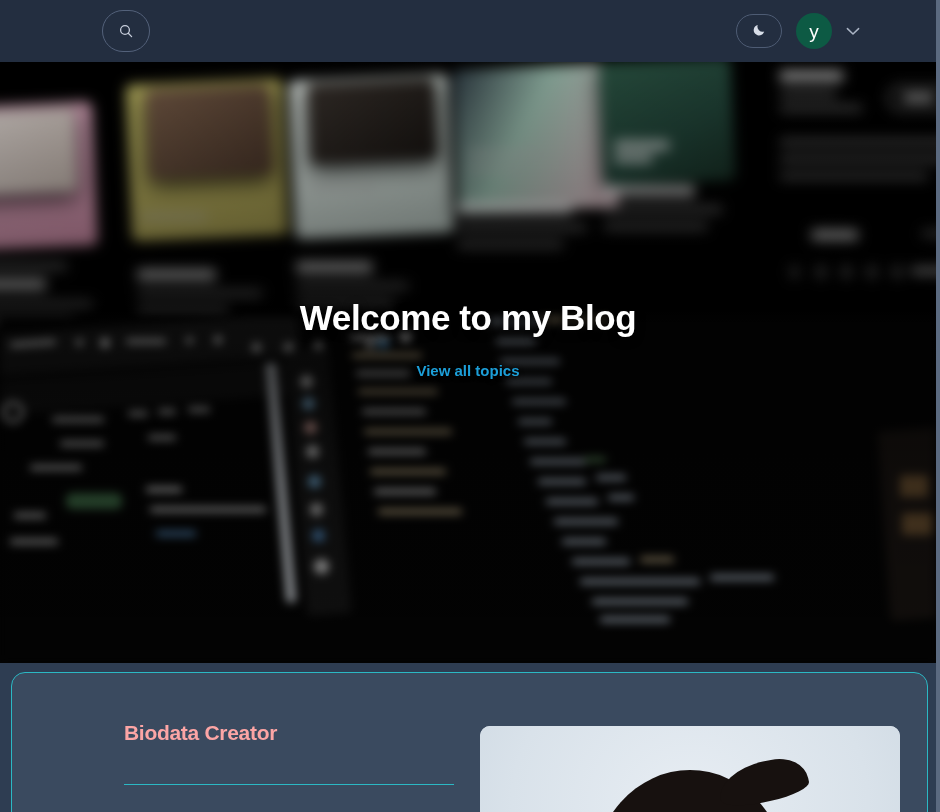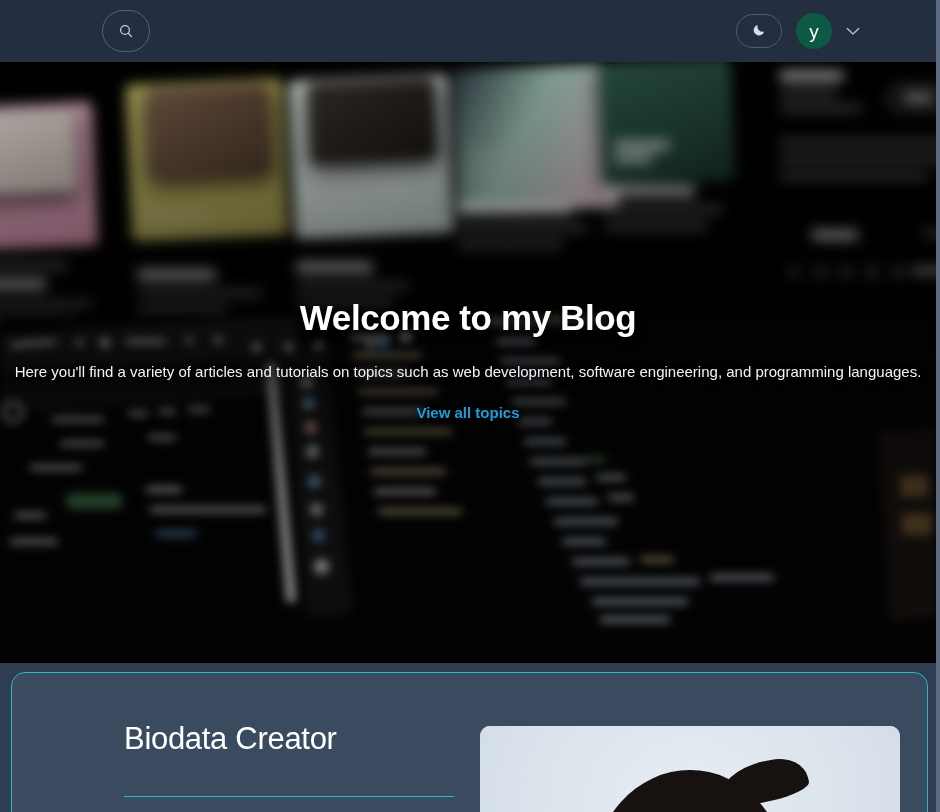--- a/index.html
+++ b/index.html
@@ -115,21 +115,21 @@
   }
   .bio-card {
     position:absolute; top:9px; left:11px; width:917px; height:300px;
     border:1px solid #2bb8c4;
     border-radius:14px;
     background:#3a4a5f;
     display:flex;
   }
   .bio-left { width:460px; padding:48px 0 0 112px; }
   .bio-title {
-    color:#ffffff; font-size:31px; font-weight:normal; letter-spacing:-0.3px;
+    color:#fca5a5; font-size:21px; font-weight:bold; letter-spacing:-0.3px;
   }
   .bio-divider {
     margin-top:39px; width:330px; height:1px; background:#2bb8c4;
   }
   .bio-photo {
     position:absolute; top:53px; left:468px;
     width:420px; height:247px;
     border-radius:10px 10px 0 0;
     overflow:hidden;
     background:#dfe6ee;
@@ -326,21 +326,20 @@
 
     <div class="panel" style="left:884px;top:112px;width:64px;height:190px;background:#1a1512;transform:rotate(-4deg);"></div>
     <div class="ln" style="left:900px;top:158px;width:28px;height:22px;background:#6d5231;border-radius:2px;"></div>
     <div class="ln" style="left:902px;top:196px;width:30px;height:22px;background:#6d5231;border-radius:2px;"></div>
   </div>
 
   <div class="hero-dark-vignette"></div>
 
   <div class="hero-content">
     <h1 class="hero-title">Welcome to my Blog</h1>
-    <p class="hero-sub">Here you'll find a variety of articles and tutorials on topics such as web development, software engineering, and programming languages.</p>
     <a class="hero-cta" href="#">View all topics</a>
   </div>
 </div>
 
 <div class="section">
   <div class="bio-card">
 
     <div class="bio-left">
       <div class="bio-title">Biodata Creator</div>
       <div class="bio-divider"></div>

